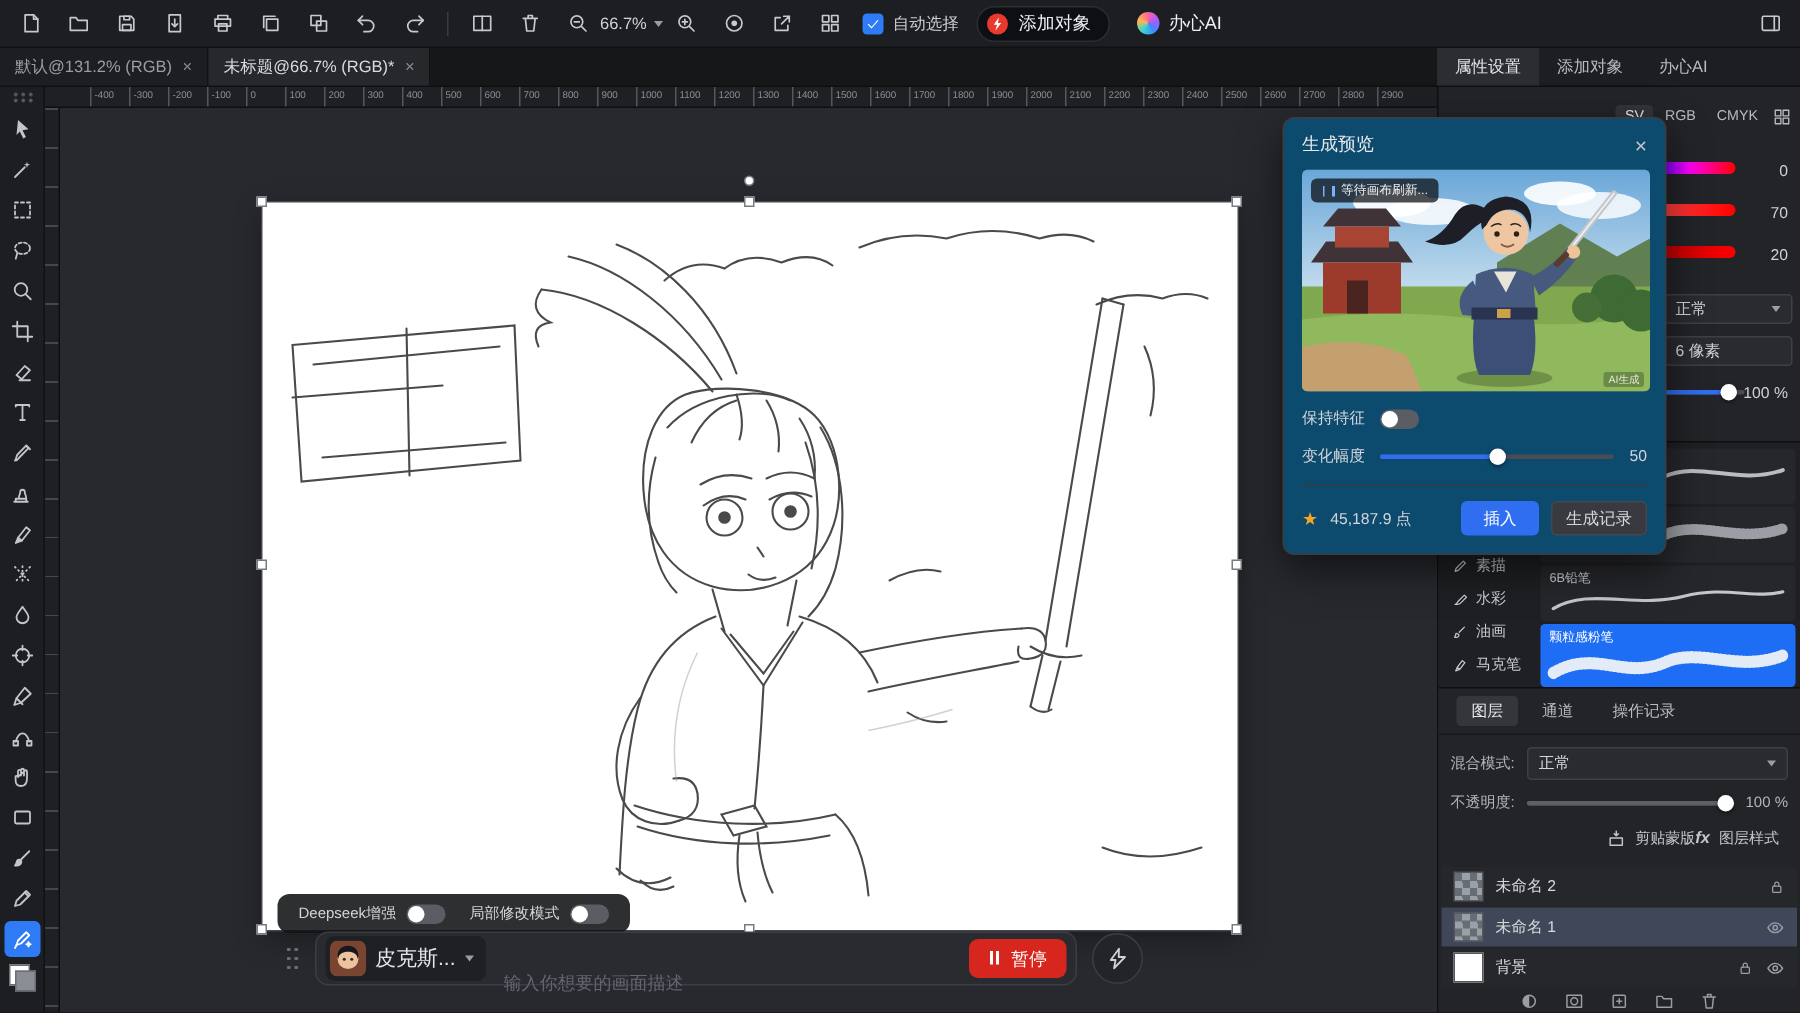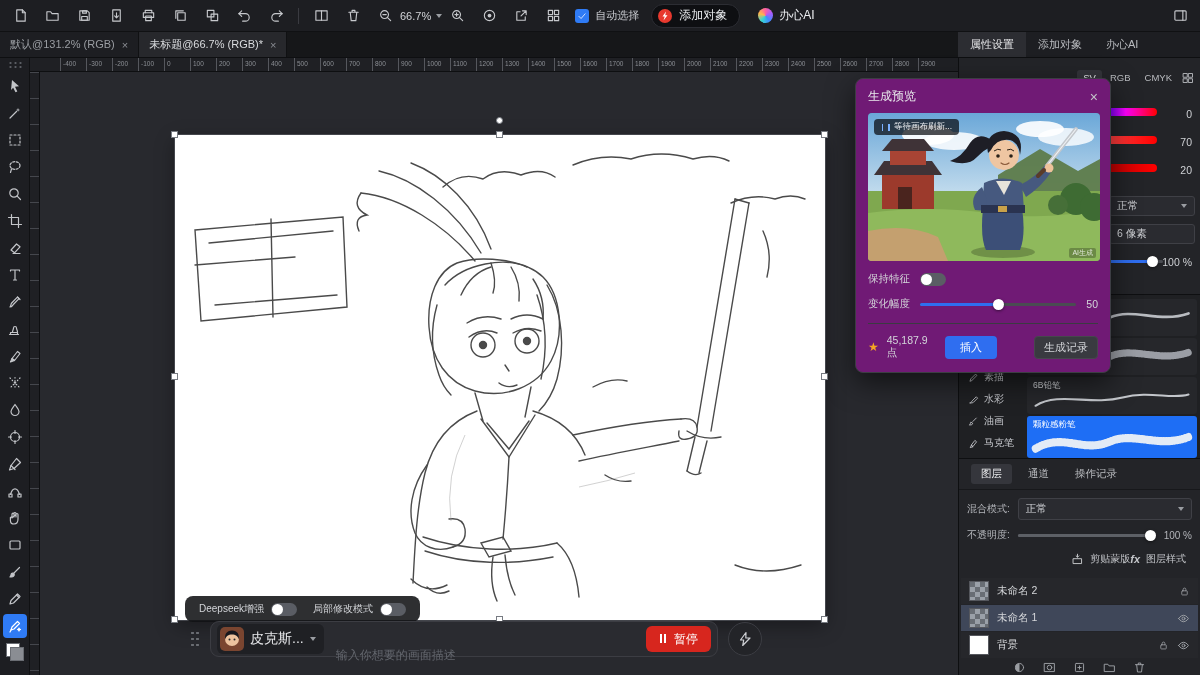--- a/index.html
+++ b/index.html
@@ -117,40 +117,40 @@
   .layer-row{display:flex;align-items:center;gap:8px;height:26px;background:#26272b;padding:0 8px;}
   .layer-row.sel{background:#3f4759;}
   .thumb{width:20px;height:20px;flex:0 0 auto;border:1px solid #55575d;box-sizing:border-box;
          background:repeating-conic-gradient(#9aa0a8 0% 25%,#686d74 0% 50%) 0 0/10px 10px;}
   .thumb.white{background:#fff;}
   .lname{font-size:10.5px;color:#d6d8db;flex:1;}
   .licons{display:flex;align-items:center;gap:8px;color:#9a9da2;}
   .layers-footer{position:absolute;left:0;right:0;bottom:0;height:16px;display:flex;align-items:center;justify-content:center;gap:17px;color:#9a9da2;}
 
   
-  .preview-panel{position:absolute;left:855px;top:78px;width:256px;background:#701a75;border:1px solid #3c3d43;border-radius:8px;
+  .preview-panel{position:absolute;left:855px;top:78px;width:256px;background:#0c4a6e;border:1px solid #3c3d43;border-radius:8px;
                  box-shadow:0 10px 28px rgba(0,0,0,.55);padding:9px 12px 12px;box-sizing:border-box;z-index:30;}
   .pp-head{display:flex;align-items:center;justify-content:space-between;}
   .pp-title{font-size:12px;color:#e8e9eb;}
   .pp-close{color:#c3c5c9;font-size:14px;background:none;border:none;padding:0;line-height:1;}
   .pp-img{position:relative;margin-top:8px;width:232px;height:148px;border-radius:4px;overflow:hidden;background:#48627e;}
   .badge{position:absolute;left:6px;top:6px;display:flex;align-items:center;gap:4px;background:rgba(8,10,14,.72);
          border-radius:4px;padding:2px 7px;font-size:8.5px;color:#eceef1;}
   .badge i{display:inline-block;width:1.5px;height:7px;background:#7ab0ff;margin:0 .5px;}
   .watermark{position:absolute;right:4px;bottom:3px;font-size:7px;color:rgba(255,255,255,.8);background:rgba(0,0,0,.25);border-radius:2px;padding:0 3px;}
   .pp-row{display:flex;align-items:center;margin-top:11px;font-size:10.5px;color:#d3d5d9;}
   .pp-slider{flex:1;height:3px;background:#4a4c52;border-radius:2px;position:relative;margin:0 10px;}
   .pp-slider .fill{height:100%;width:50%;background:#2f6ef0;border-radius:2px;}
   .pp-slider .knob{position:absolute;top:-4px;left:calc(50% - 5px);width:11px;height:11px;border-radius:50%;background:#fff;box-shadow:0 1px 3px rgba(0,0,0,.5);}
   .pp-div{border-top:1px solid #3a3b41;margin:12px 0 10px;}
   .pp-foot{display:flex;align-items:center;gap:8px;}
   .star{color:#f5a623;font-size:12px;}
   .pts{font-size:10.5px;color:#d3d5d9;flex:1;}
   .btn-blue{background:#2f6ef0;color:#fff;border:none;border-radius:4px;font-size:11px;padding:4px 15px;}
-  .btn-gray{background:#393a40;color:#d3d5d9;border:1px solid #46474d;border-radius:4px;font-size:11px;padding:3px 9px;margin-left:29px;}
+  .btn-gray{background:#393a40;color:#d3d5d9;border:1px solid #46474d;border-radius:4px;font-size:11px;padding:3px 9px;}
 </style>
 </head>
 <body>
 
 <div class="stage">
 
   <div class="titlebar">
     <button class="tbtn">
         <svg class="ic" width="15" height="15" viewBox="0 0 16 16">
           <path d="M4 2h6l3 3v9H4z"></path>

